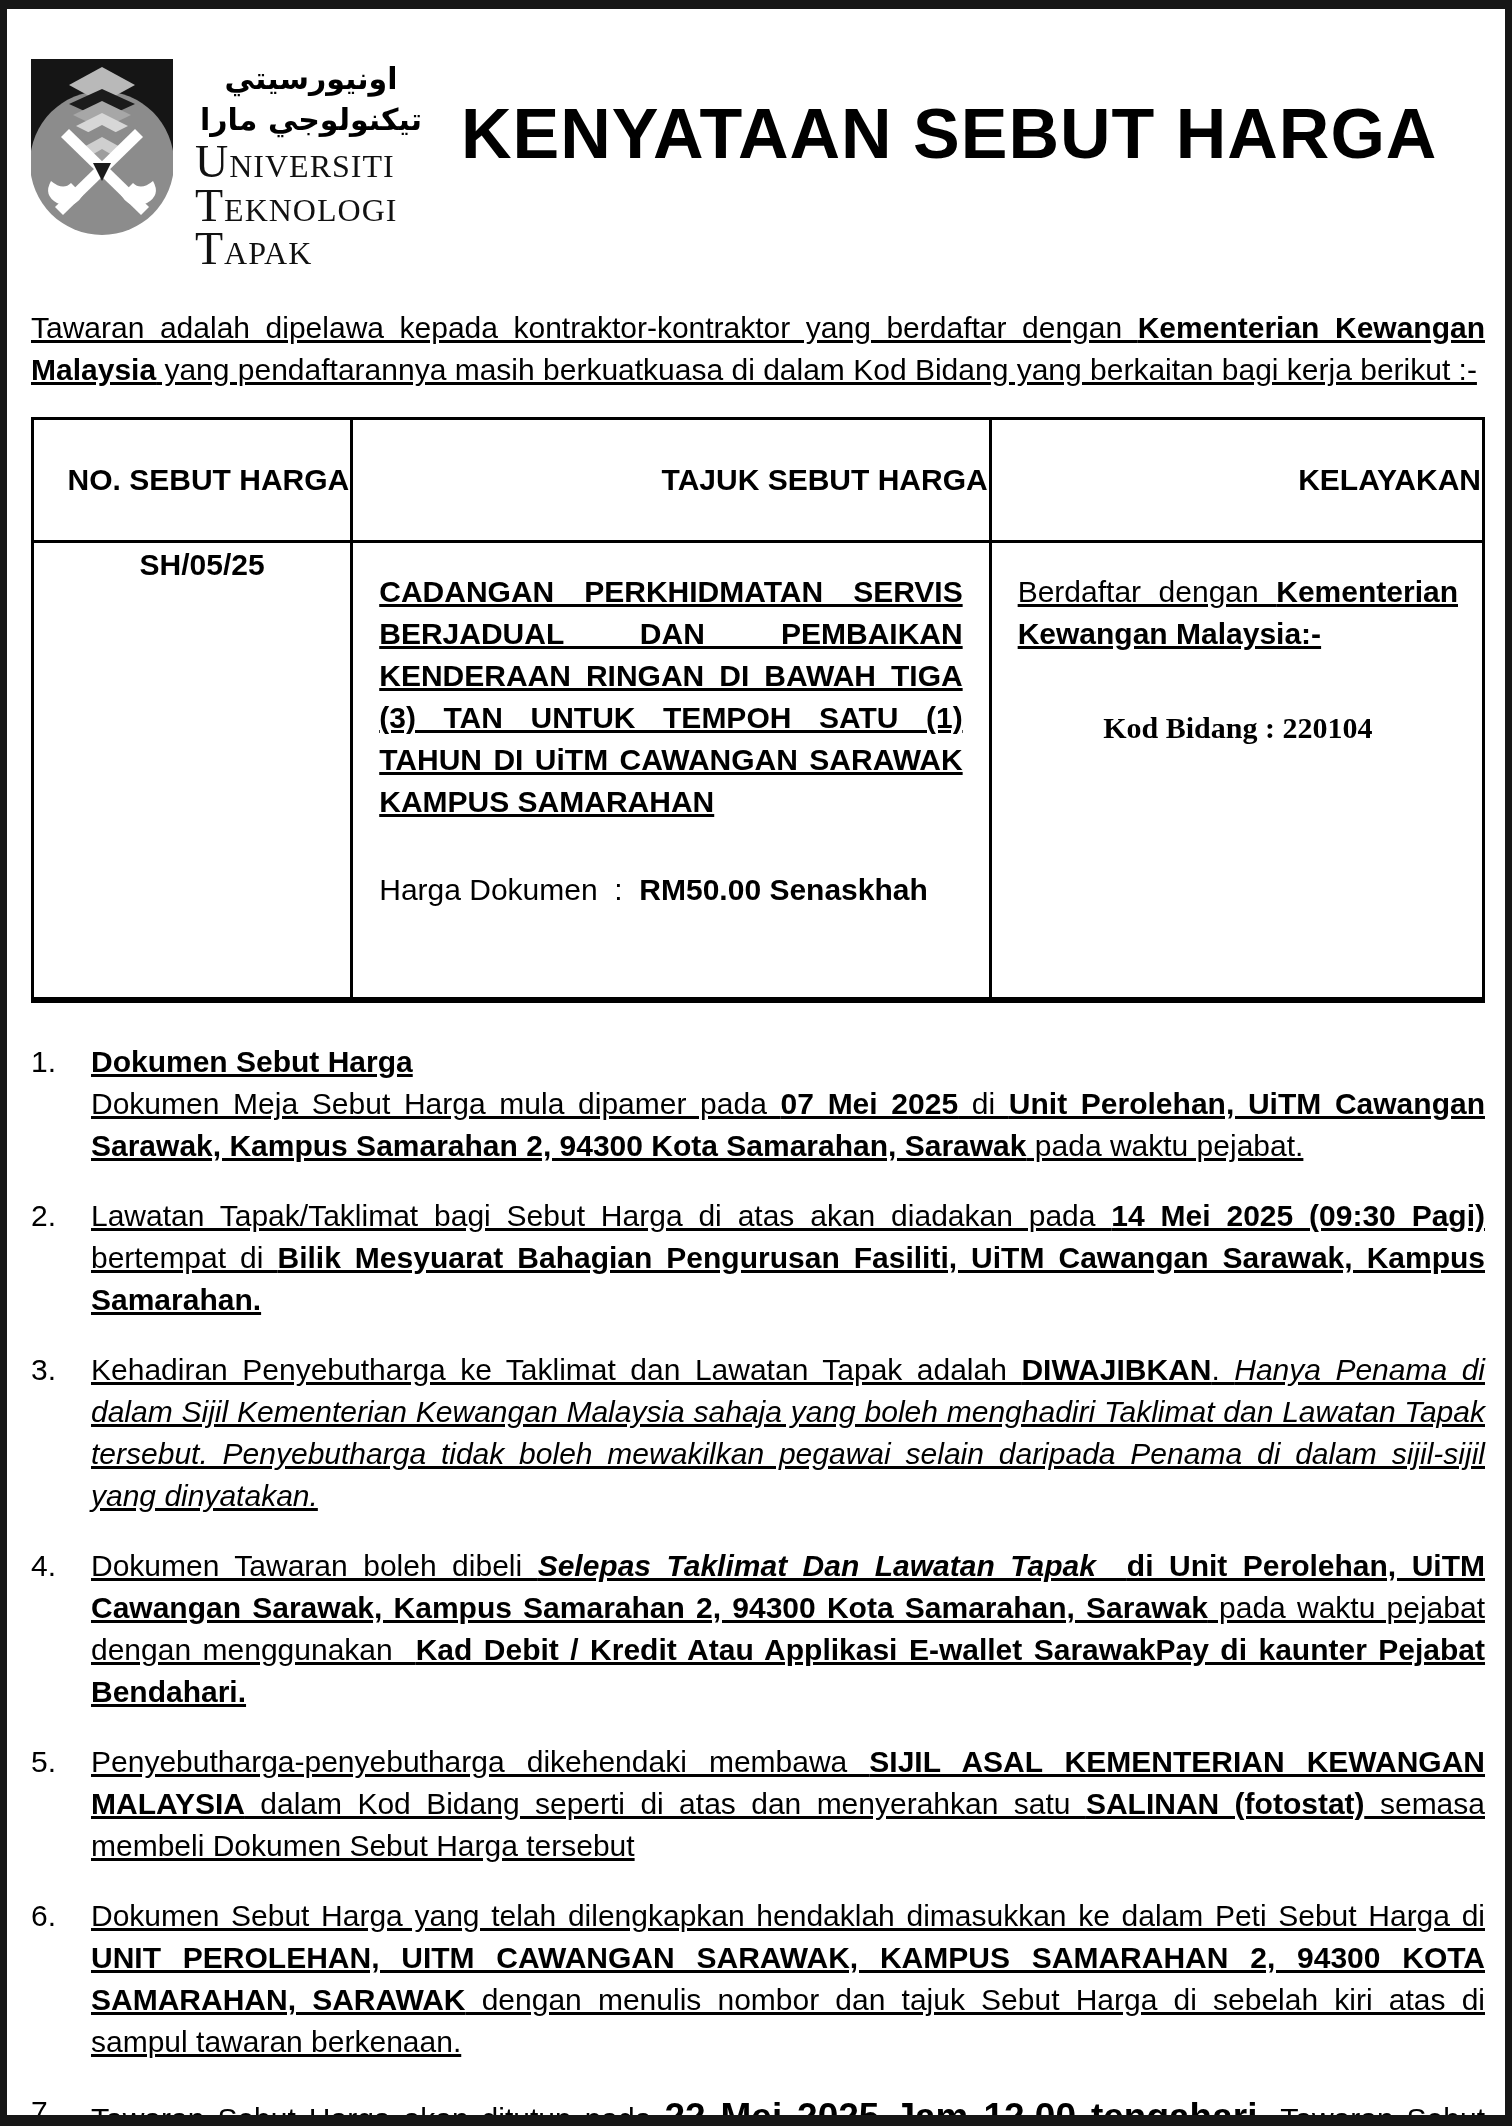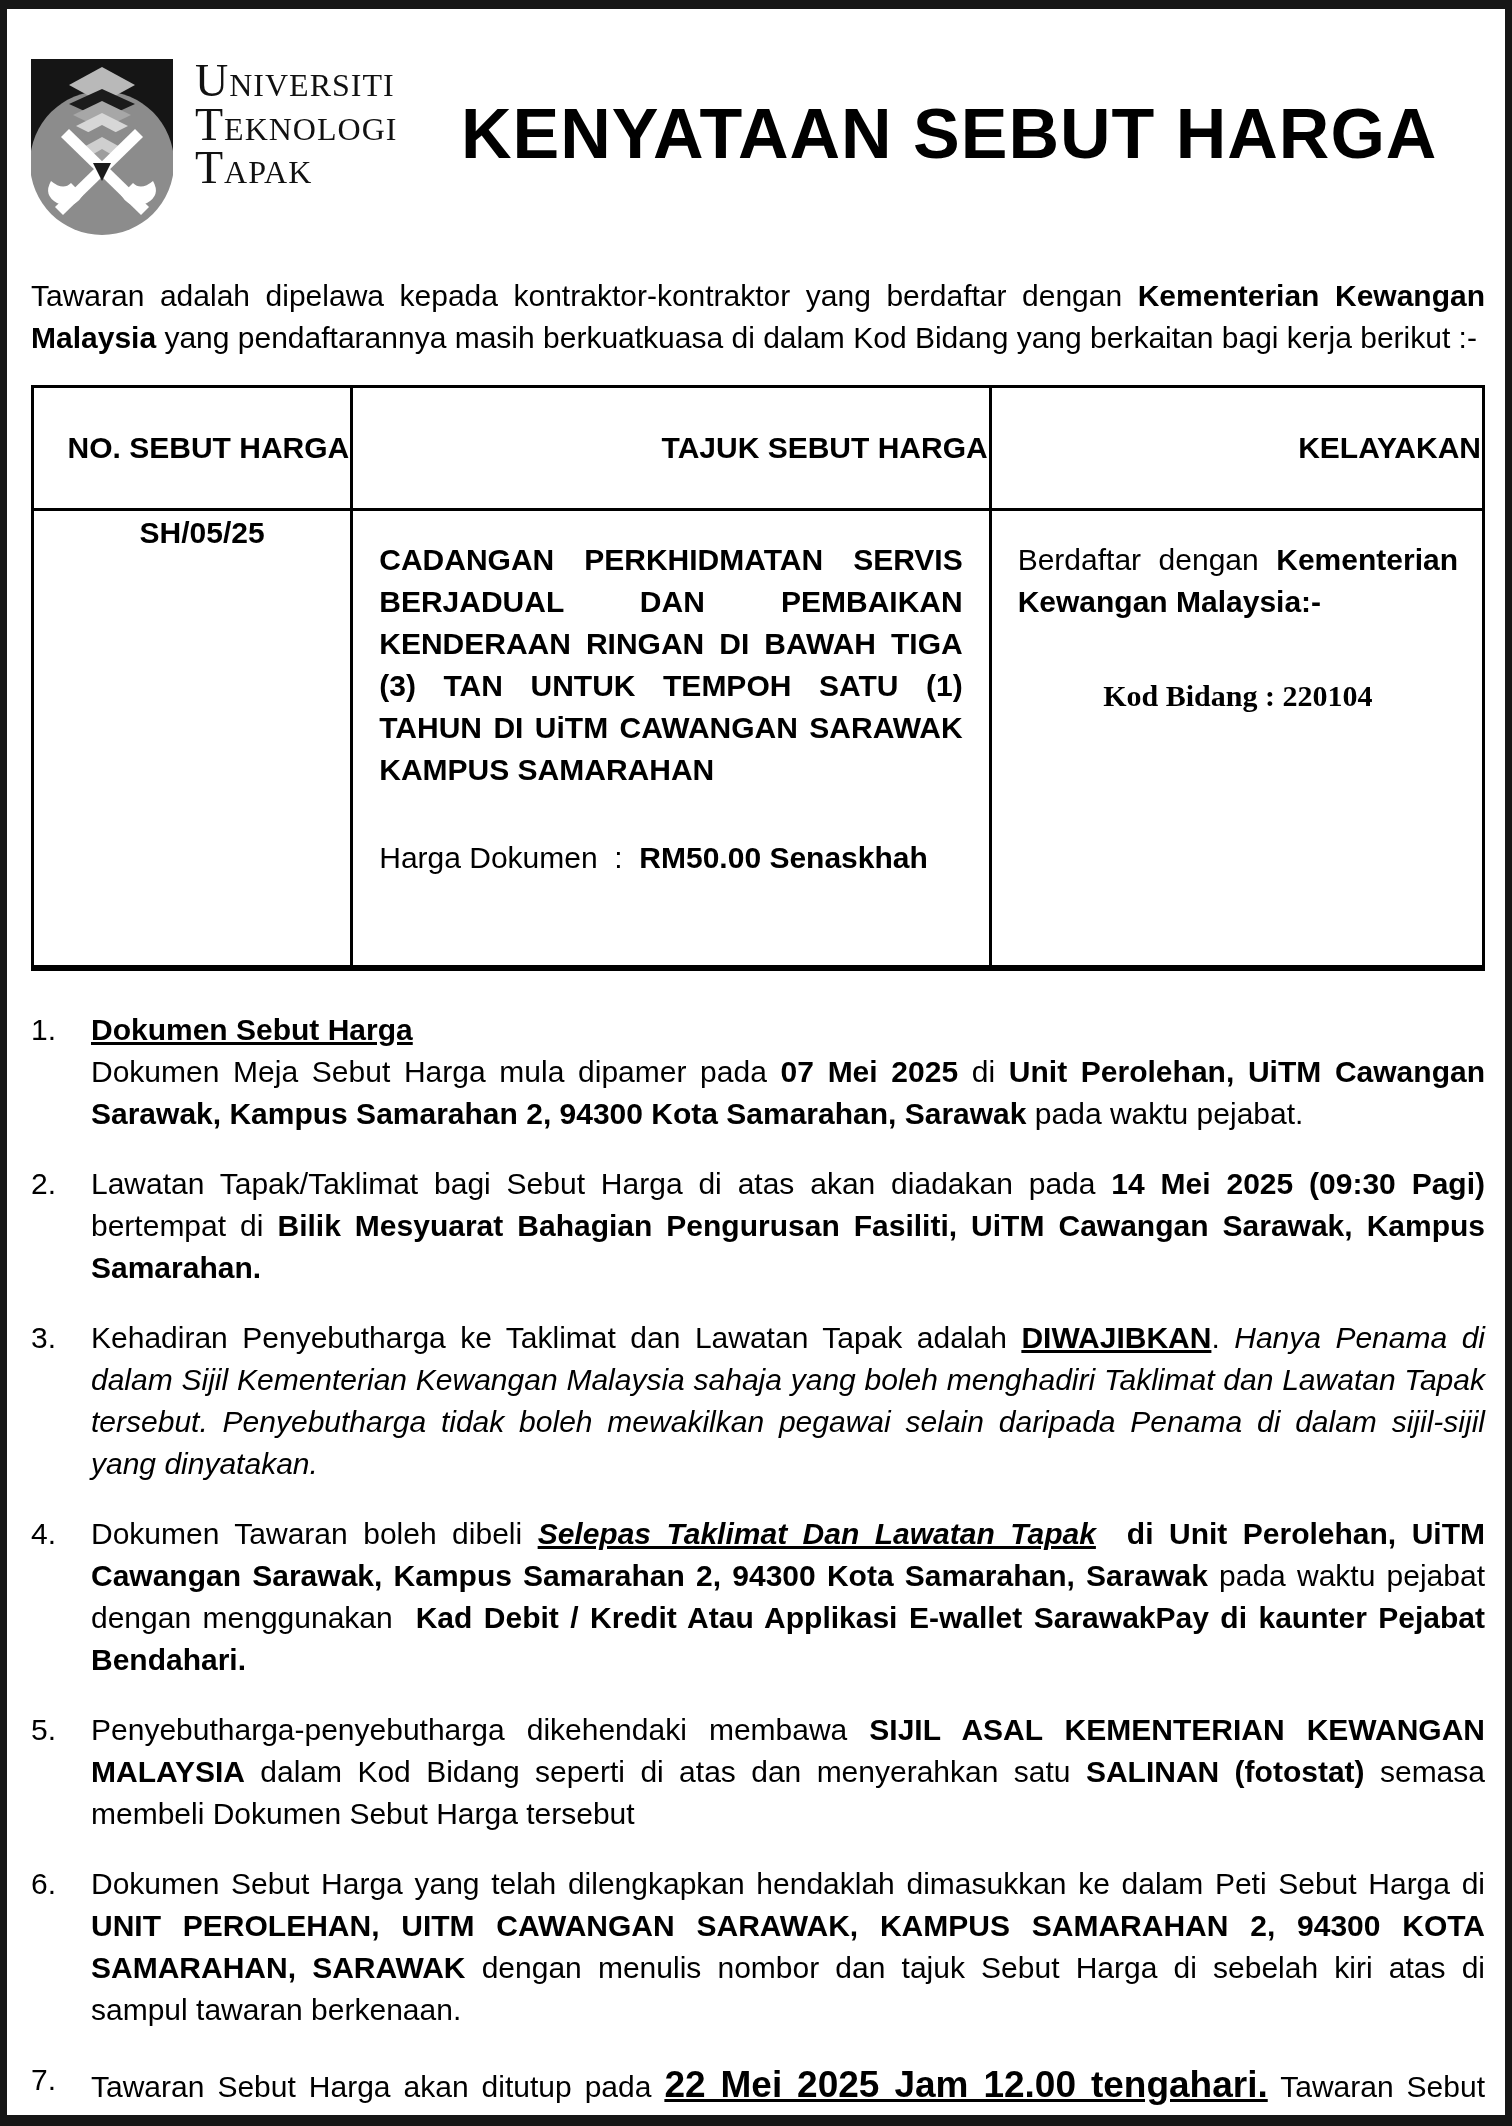--- a/index.html
+++ b/index.html
@@ -35,21 +35,21 @@
   td.cell-kelayakan{padding:28px 24px 28px 26px;}
   td.cell-tajuk .para + .para{margin-top:46px;}
   td.cell-kelayakan .para + .para{margin-top:52px;}
   
   .items{margin-top:38px;}
   .item{display:flex;margin-bottom:28px;}
   .item-num{flex:0 0 60px;}
   .item-body{flex:1;}
   
   .para{margin:0;}
-  .align-justify{text-align:justify;}
+  .align-justify{text-align:justify;text-decoration:underline;}
   .align-center{text-align:center;font-family:Liberation Serif, serif;}
   .align-left{text-align:left;}
   .b{font-weight:bold;}
   .i{font-style:italic;}
   .u{text-decoration:underline;}
   .big{font-size:37px;}
 </style>
 </head>
 <body>
 
@@ -70,20 +70,21 @@
           <polygon points="71,78 91,89 71,100 51,89" fill="#cfcfcf"></polygon>
           <polygon points="71,90 88,100 71,110 54,100" fill="#9d9d9d"></polygon>
 
           <path d="M24 148 L104 70 L112 78 L32 156 Z" fill="#ffffff"></path>
           <path d="M118 148 L38 70 L30 78 L110 156 Z" fill="#ffffff"></path>
           <path d="M20 122 q-8 14 6 22 q16 8 26 -8 l-12 -12 q-8 8 -20 -2 Z" fill="#ffffff"></path>
           <path d="M122 122 q8 14 -6 22 q-16 8 -26 -8 l12 -12 q8 8 20 -2 Z" fill="#ffffff"></path>
           <polygon points="62,104 80,104 71,122" fill="#1b1b1b"></polygon>
         </svg>
         <div class="wordmark">
+          <div class="jawi">اونيورسيتي تيكنولوجي مارا</div>
           <div class="wm-line">Universiti</div>
           <div class="wm-line">Teknologi</div>
           <div class="wm-line">Tapak</div>
         </div>
       </div>
       <div class="doc-title">KENYATAAN SEBUT HARGA</div>
     </div>
 
     <div class="intro rich">
         <div class="para align-justify"><span>Tawaran adalah dipelawa kepada kontraktor-kontraktor yang berdaftar dengan </span><span class="b">Kementerian Kewangan Malaysia</span><span> yang pendaftarannya masih berkuatkuasa di dalam Kod Bidang yang berkaitan bagi kerja berikut :-</span></div>

